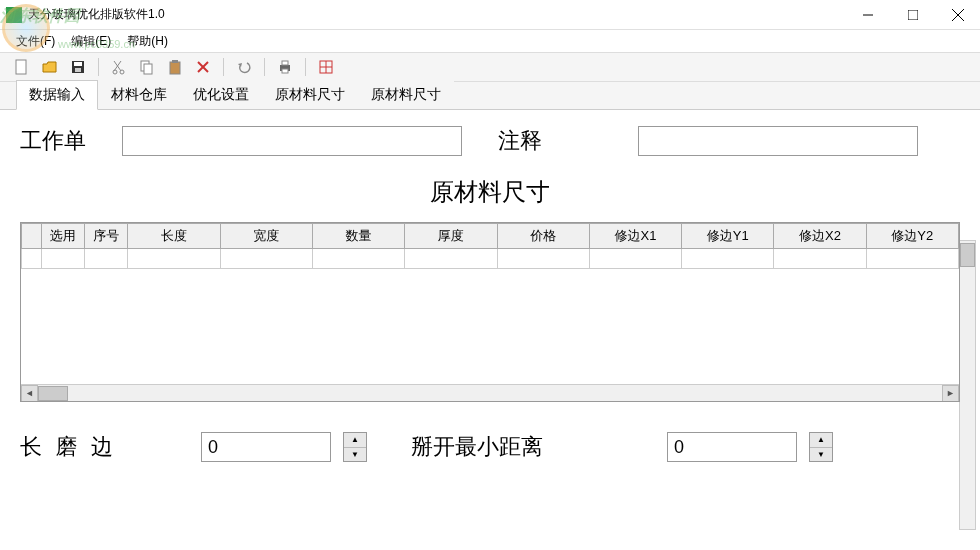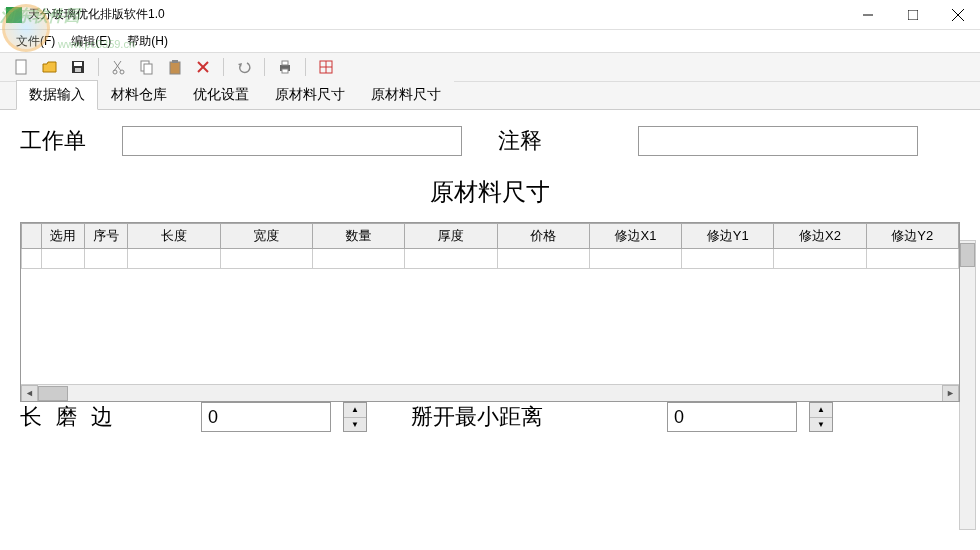--- a/index.html
+++ b/index.html
@@ -221,20 +221,21 @@
     }
     .v-scroll-thumb {
       width: 15px; height: 24px;
       background: #ccc;
       border: 1px solid #aaa;
       margin-top: 2px;
     }
     .bottom-row {
       display: flex;
       align-items: center;
+      margin-top: 30px;
       gap: 12px;
     }
     .num-input {
       width: 130px;
       height: 30px;
       border: 1px solid #999;
       padding: 2px 6px;
       font-size: 18px;
     }
     .spinner {

